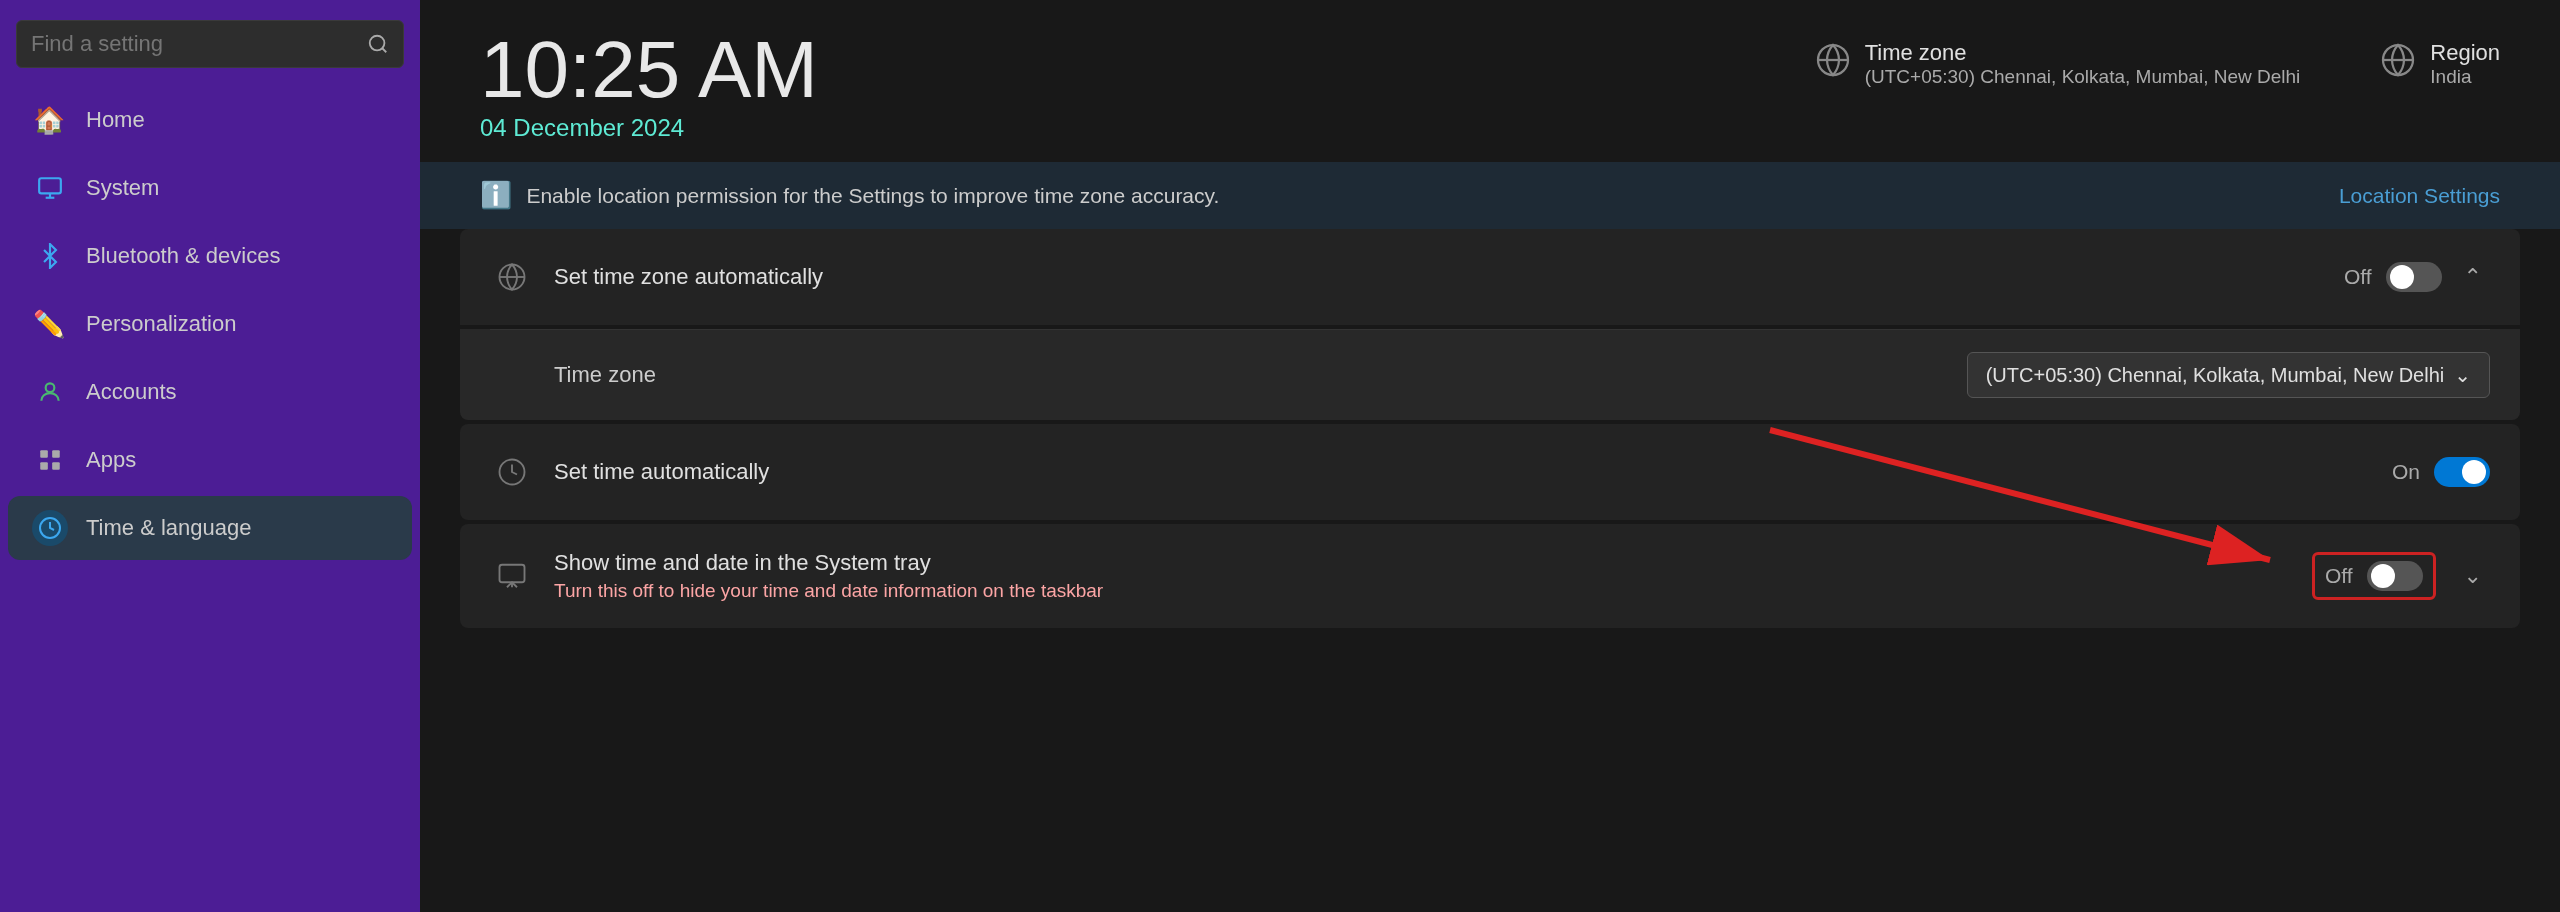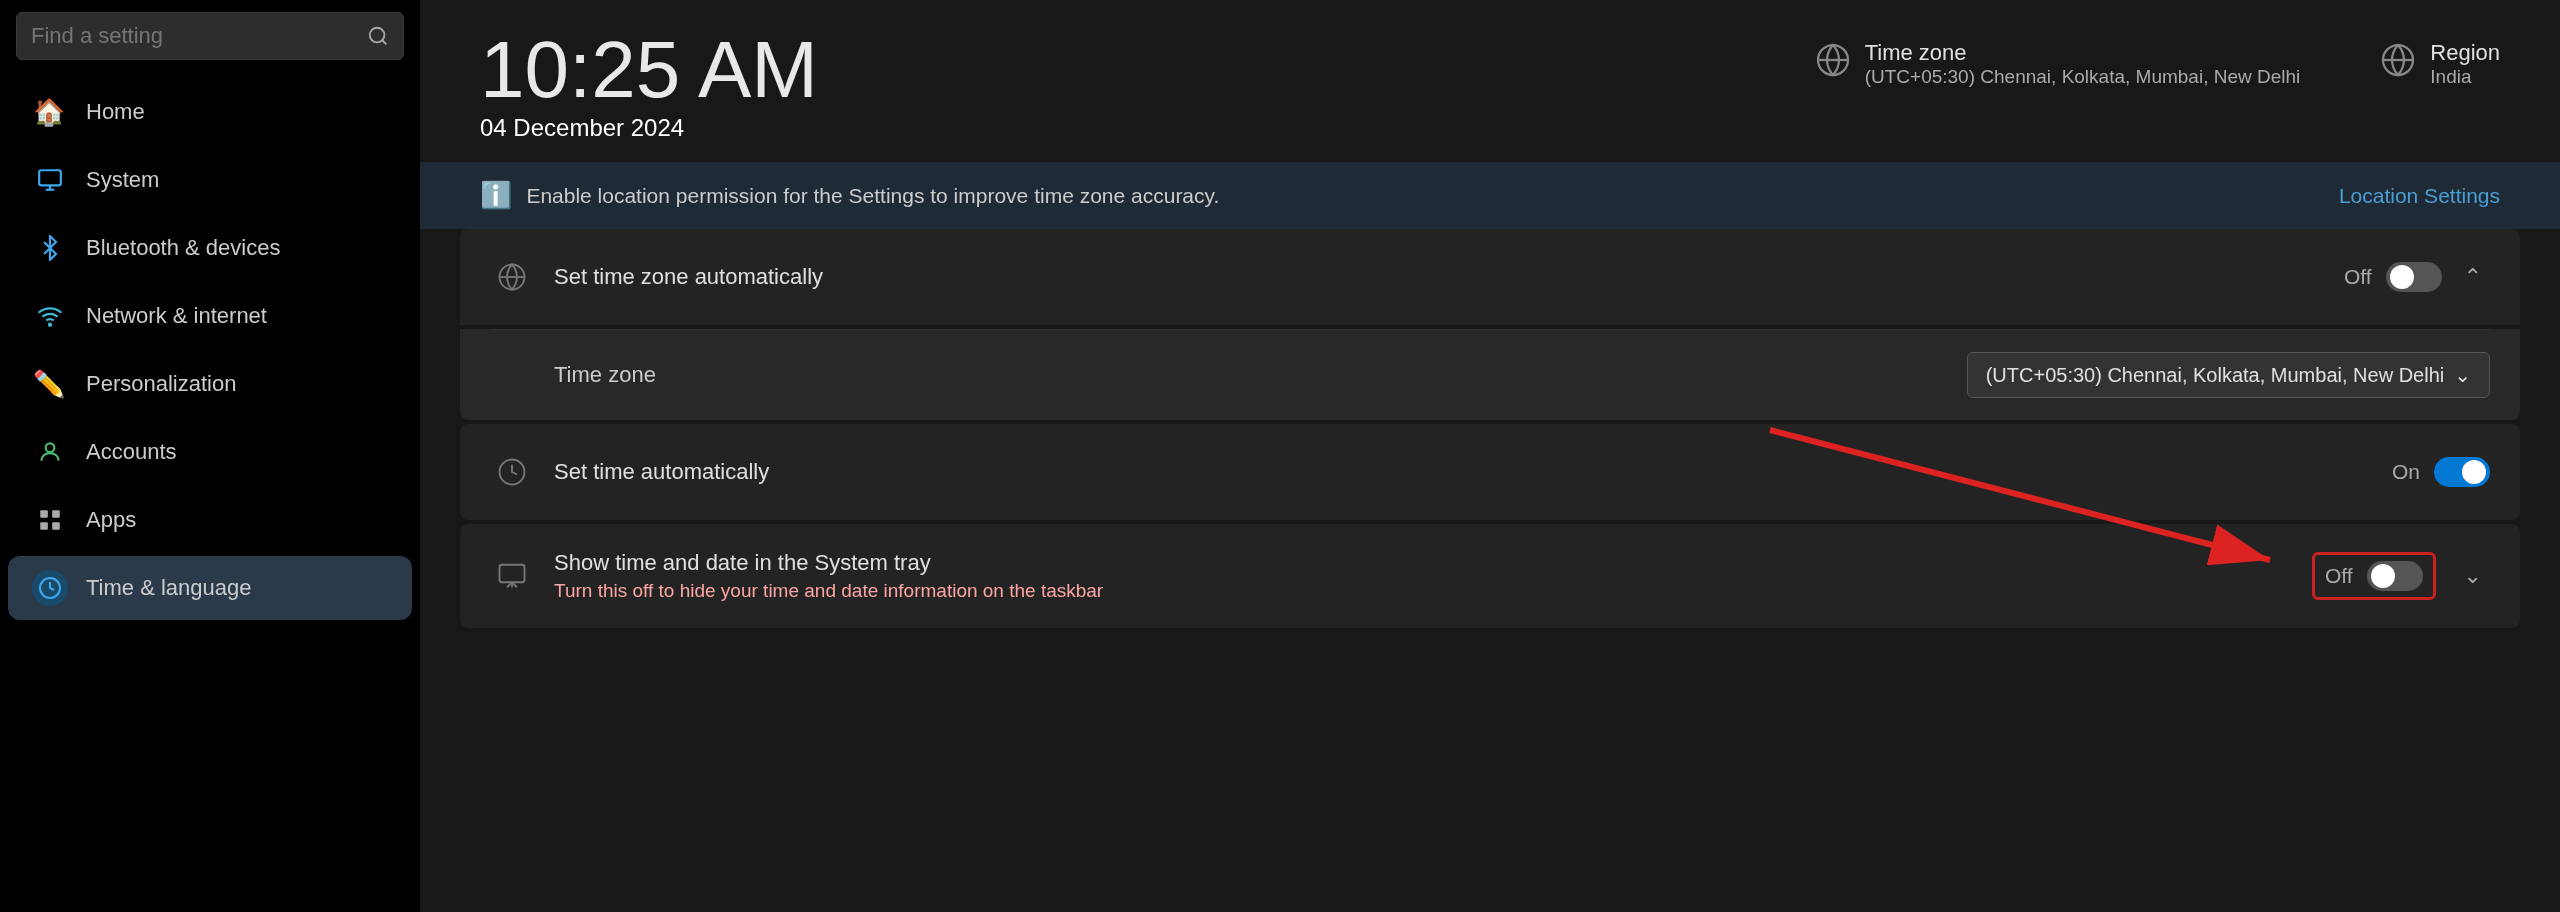--- a/index.html
+++ b/index.html
@@ -9,22 +9,22 @@
       font-family: 'Segoe UI', Arial, sans-serif;
       width: 2560px;
       height: 912px;
       display: flex;
       overflow: hidden;
     }
 
     
     .sidebar {
       width: 420px;
-      background: #000000;
-      padding: 12px 0;
+      background: #4c1d95;
+      padding: 20px 0;
       display: flex;
       flex-direction: column;
       gap: 4px;
       flex-shrink: 0;
     }
 
     .search-bar {
       display: flex;
       align-items: center;
       background: #2d2d2d;
@@ -97,21 +97,21 @@
       flex-shrink: 0;
     }
     .time-display {
       font-size: 80px;
       font-weight: 200;
       color: #e8e8e8;
       line-height: 1;
     }
     .date-display {
       font-size: 24px;
-      color: #ffffff;
+      color: #5eead4;
       margin-top: 4px;
     }
 
     .header-right {
       display: flex;
       gap: 80px;
       margin-left: auto;
       margin-top: 10px;
     }
 
@@ -342,31 +342,20 @@
 
   <div class="nav-item">
     <div class="nav-icon bluetooth-icon">
       <svg width="26" height="26" viewBox="0 0 24 24" fill="none" stroke="#3ca8f0" stroke-width="2">
         <polyline points="6.5 6.5 17.5 17.5 12 23 12 1 17.5 6.5 6.5 17.5"></polyline>
       </svg>
     </div>
     <span>Bluetooth &amp; devices</span>
   </div>
 
-  <div class="nav-item">
-    <div class="nav-icon network-icon">
-      <svg width="26" height="26" viewBox="0 0 24 24" fill="none" stroke="#3ab8d4" stroke-width="2">
-        <path d="M5 12.55a11 11 0 0 1 14.08 0"></path>
-          <path d="M1.42 9a16 16 0 0 1 21.16 0"></path>
-          <path d="M8.53 16.11a6 6 0 0 1 6.95 0"></path>
-          <circle cx="12" cy="20" r="1" fill="#3ab8d4"></circle>
-      </svg>
-    </div>
-    <span>Network &amp; internet</span>
-  </div>
 
   <div class="nav-item">
     <div class="nav-icon personalization-icon">✏️</div>
     <span>Personalization</span>
   </div>
 
   <div class="nav-item">
     <div class="nav-icon accounts-icon">
       <svg width="26" height="26" viewBox="0 0 24 24" fill="none" stroke="#4ab870" stroke-width="2">
         <circle cx="12" cy="8" r="4"></circle>

